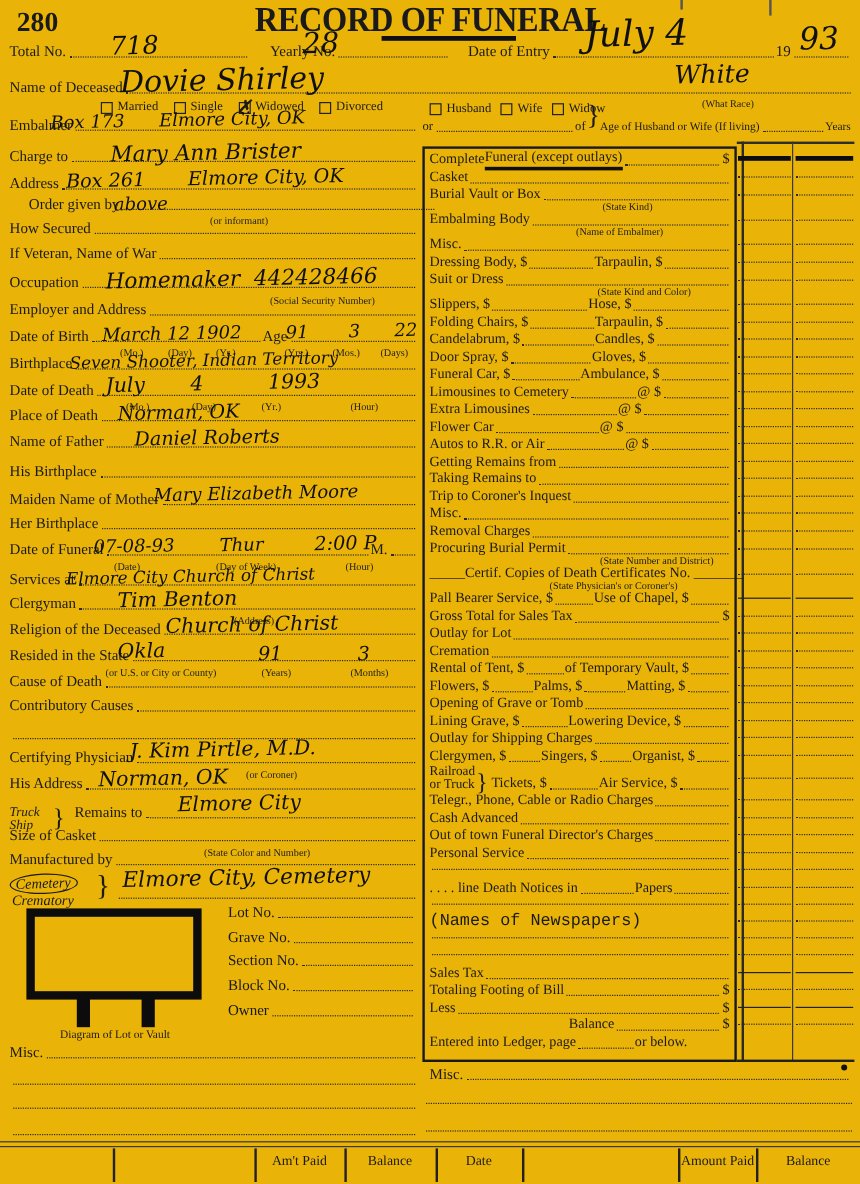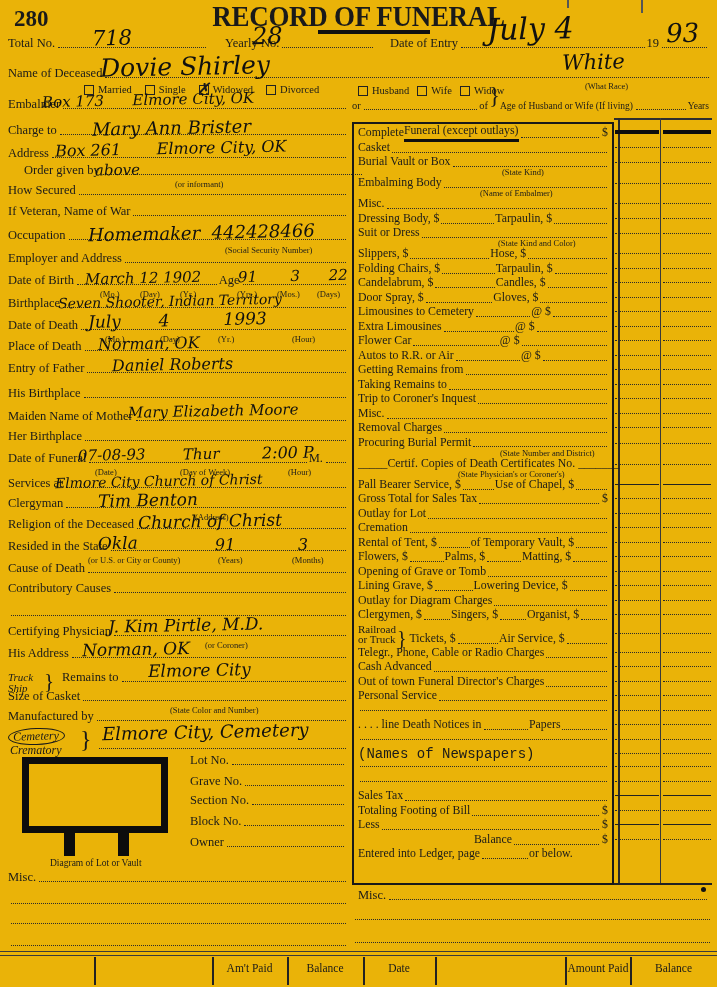--- a/index.html
+++ b/index.html
@@ -231,21 +231,21 @@
   <span class="sub" style="left:292px;top:335px">(Hour)</span>
   <span class="hw" style="left:88px;top:312px;font-size:17px">July       4          1993</span>
 
   <div class="lrow" style="top:338px;left:8px;width:340px">
       <span class="lbl">Place of Death</span>
       <span class="dots"></span>
     </div>
   <span class="hw" style="left:98px;top:336px;font-size:16px">Norman, OK</span>
 
   <div class="lrow" style="top:360px;left:8px;width:340px">
-      <span class="lbl">Entry of Father</span>
+      <span class="lbl">Name of Father</span>
       <span class="dots"></span>
     </div>
   <span class="hw" style="left:112px;top:357px;font-size:16px">Daniel Roberts</span>
 
   <div class="lrow" style="top:385px;left:8px;width:340px">
       <span class="lbl">His Birthplace</span>
       <span class="dots"></span>
     </div>
 
   <div class="lrow" style="top:408px;left:8px;width:340px">
@@ -511,20 +511,30 @@
             <span class="c-lbl">Door Spray, $</span>
             <span class="dots"></span>
             <span class="c-lbl">Gloves, $</span>
             <span class="dots"></span>
           </span>
           <span class="a1 dots2"></span>
           <span class="a2 dots2"></span>
         </div>
         <div class="c-row">
           <span class="c-main">
+            <span class="c-lbl">Funeral Car, $</span>
+            <span class="dots"></span>
+            <span class="c-lbl">Ambulance, $</span>
+            <span class="dots"></span>
+          </span>
+          <span class="a1 dots2"></span>
+          <span class="a2 dots2"></span>
+        </div>
+        <div class="c-row">
+          <span class="c-main">
             <span class="c-lbl">Limousines to Cemetery</span>
             <span class="dots"></span>
             <span class="c-lbl">@ $</span>
             <span class="dots"></span>
           </span>
           <span class="a1 dots2"></span>
           <span class="a2 dots2"></span>
         </div>
         <div class="c-row">
           <span class="c-main">
@@ -684,21 +694,21 @@
             <span class="c-lbl">Lining Grave, $</span>
             <span class="dots"></span>
             <span class="c-lbl">Lowering Device, $</span>
             <span class="dots"></span>
           </span>
           <span class="a1 dots2"></span>
           <span class="a2 dots2"></span>
         </div>
         <div class="c-row">
           <span class="c-main">
-            <span class="c-lbl">Outlay for Diagram Charges</span>
+            <span class="c-lbl">Outlay for Shipping Charges</span>
             <span class="dots"></span>
           </span>
           <span class="a1 dots2"></span>
           <span class="a2 dots2"></span>
         </div>
         <div class="c-row">
           <span class="c-main">
             <span class="c-lbl">Clergymen, $</span>
             <span class="dots"></span>
             <span class="c-lbl">Singers, $</span>

